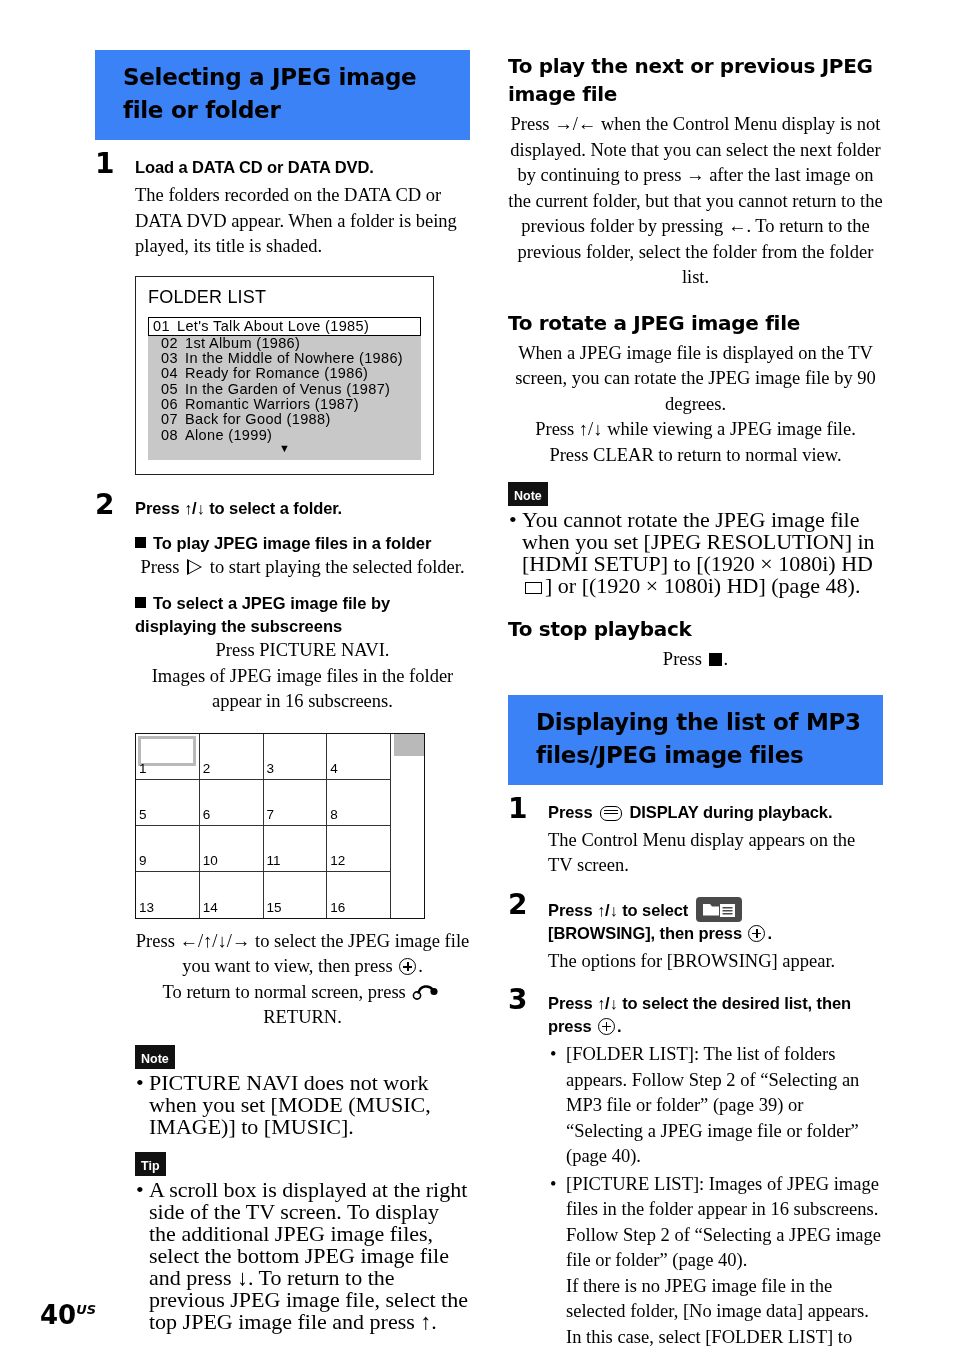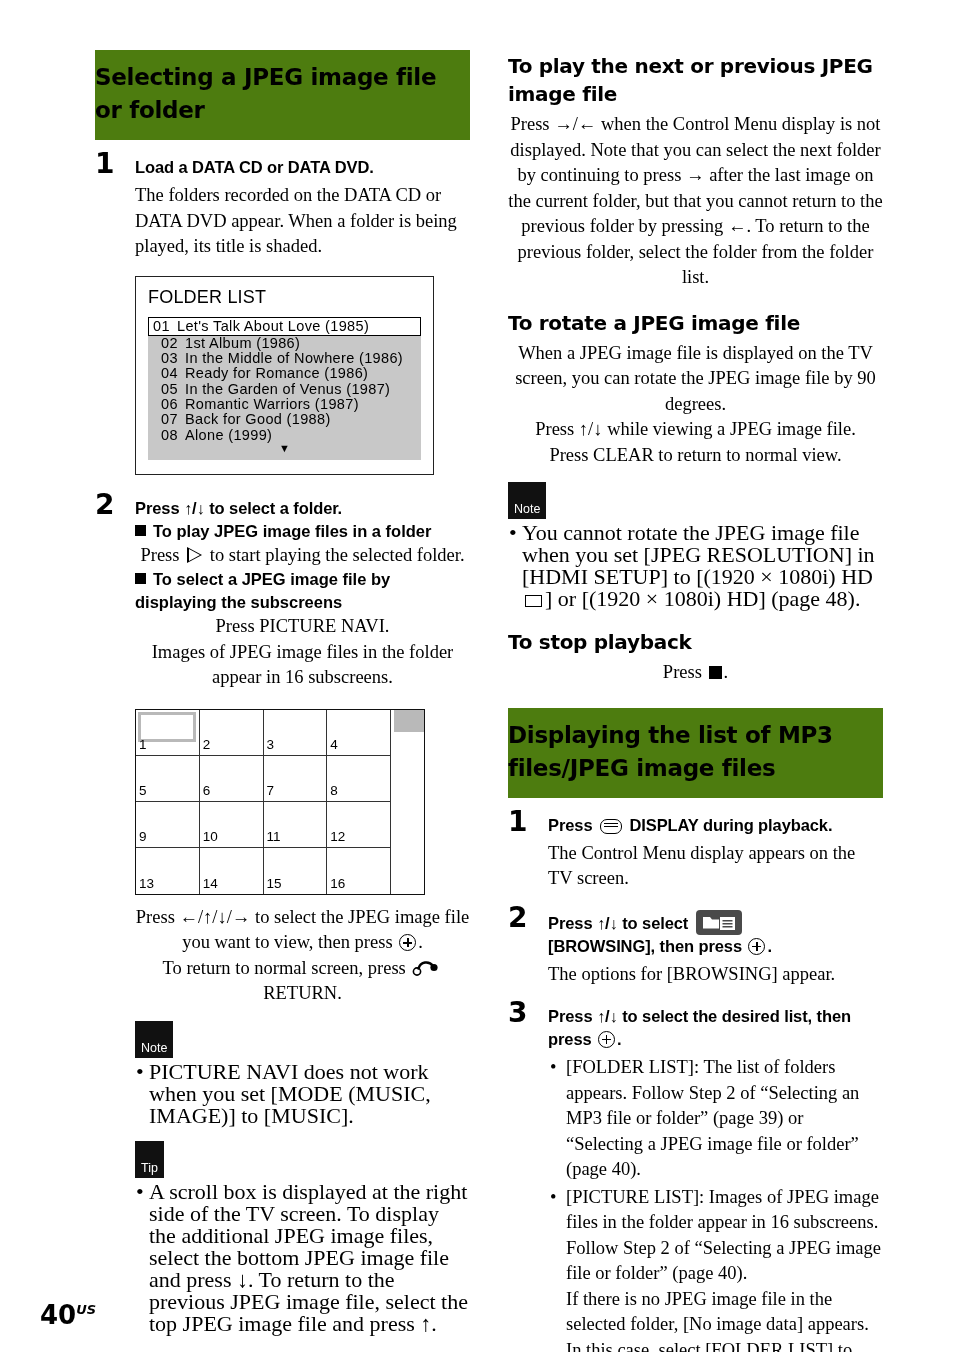--- a/index.html
+++ b/index.html
@@ -13,27 +13,27 @@
     position: relative;
     overflow: hidden;
   }
   .page { position: relative; width: 954px; height: 1352px; }
 
   .col-left  { position: absolute; left: 95px;  top: 50px; width: 375px; }
   .col-right { position: absolute; left: 508px; top: 52px; width: 375px; }
 
   
   .banner {
-    background: #4d7c0f;
+    background: #3b82f6;
     font-family: "DejaVu Sans", sans-serif;
     font-weight: bold;
     font-size: 23px;
     line-height: 33px;
     letter-spacing: -0.3px;
-    padding: 11px 14px 13px 0;
+    padding: 11px 14px 13px 28px;
     color: #000;
   }
 
   
   .step { position: relative; padding-left: 40px; margin-top: 16px; }
   .step-num {
     position: absolute; left: 0; top: -6px;
     font-family: "DejaVu Sans", sans-serif;
     font-weight: bold; font-size: 28px; line-height: 1;
   }
@@ -49,21 +49,21 @@
     line-height: 25.5px;
     margin-top: 4px;
   }
 
   
   .sub-head {
     font-family: "Liberation Sans", sans-serif;
     font-weight: bold;
     font-size: 16.5px;
     line-height: 23px;
-    margin-top: 0;
+    margin-top: 12px;
   }
   .sq {
     display: inline-block;
     width: 11px; height: 11px;
     background: #000;
     margin-right: 7px;
     vertical-align: 1px;
   }
 
   .body-text { font-size: 18.5px; line-height: 25.5px; text-align: center; }
@@ -77,24 +77,24 @@
     letter-spacing: -0.3px;
     margin-bottom: 4px;
   }
 
   
   .badge {
     display: inline-block;
     background: #111;
     color: #fff;
     font-family: "Liberation Sans", sans-serif;
-    font-weight: normal;
+    font-weight: bold;
     font-size: 12.5px;
     line-height: 16px;
-    padding: 19px 6px 2px 6px;
+    padding: 6px 6px 2px 6px;
   }
   .note-block { margin-top: 14px; }
   .note-list { font-size: 22px; line-height: 22px; margin-top: 3px; }
   .note-list .li { position: relative; padding-left: 14px; }
   .note-list .li::before {
     content: "\2022";
     position: absolute; left: 1px; top: 0;
   }
 
   

